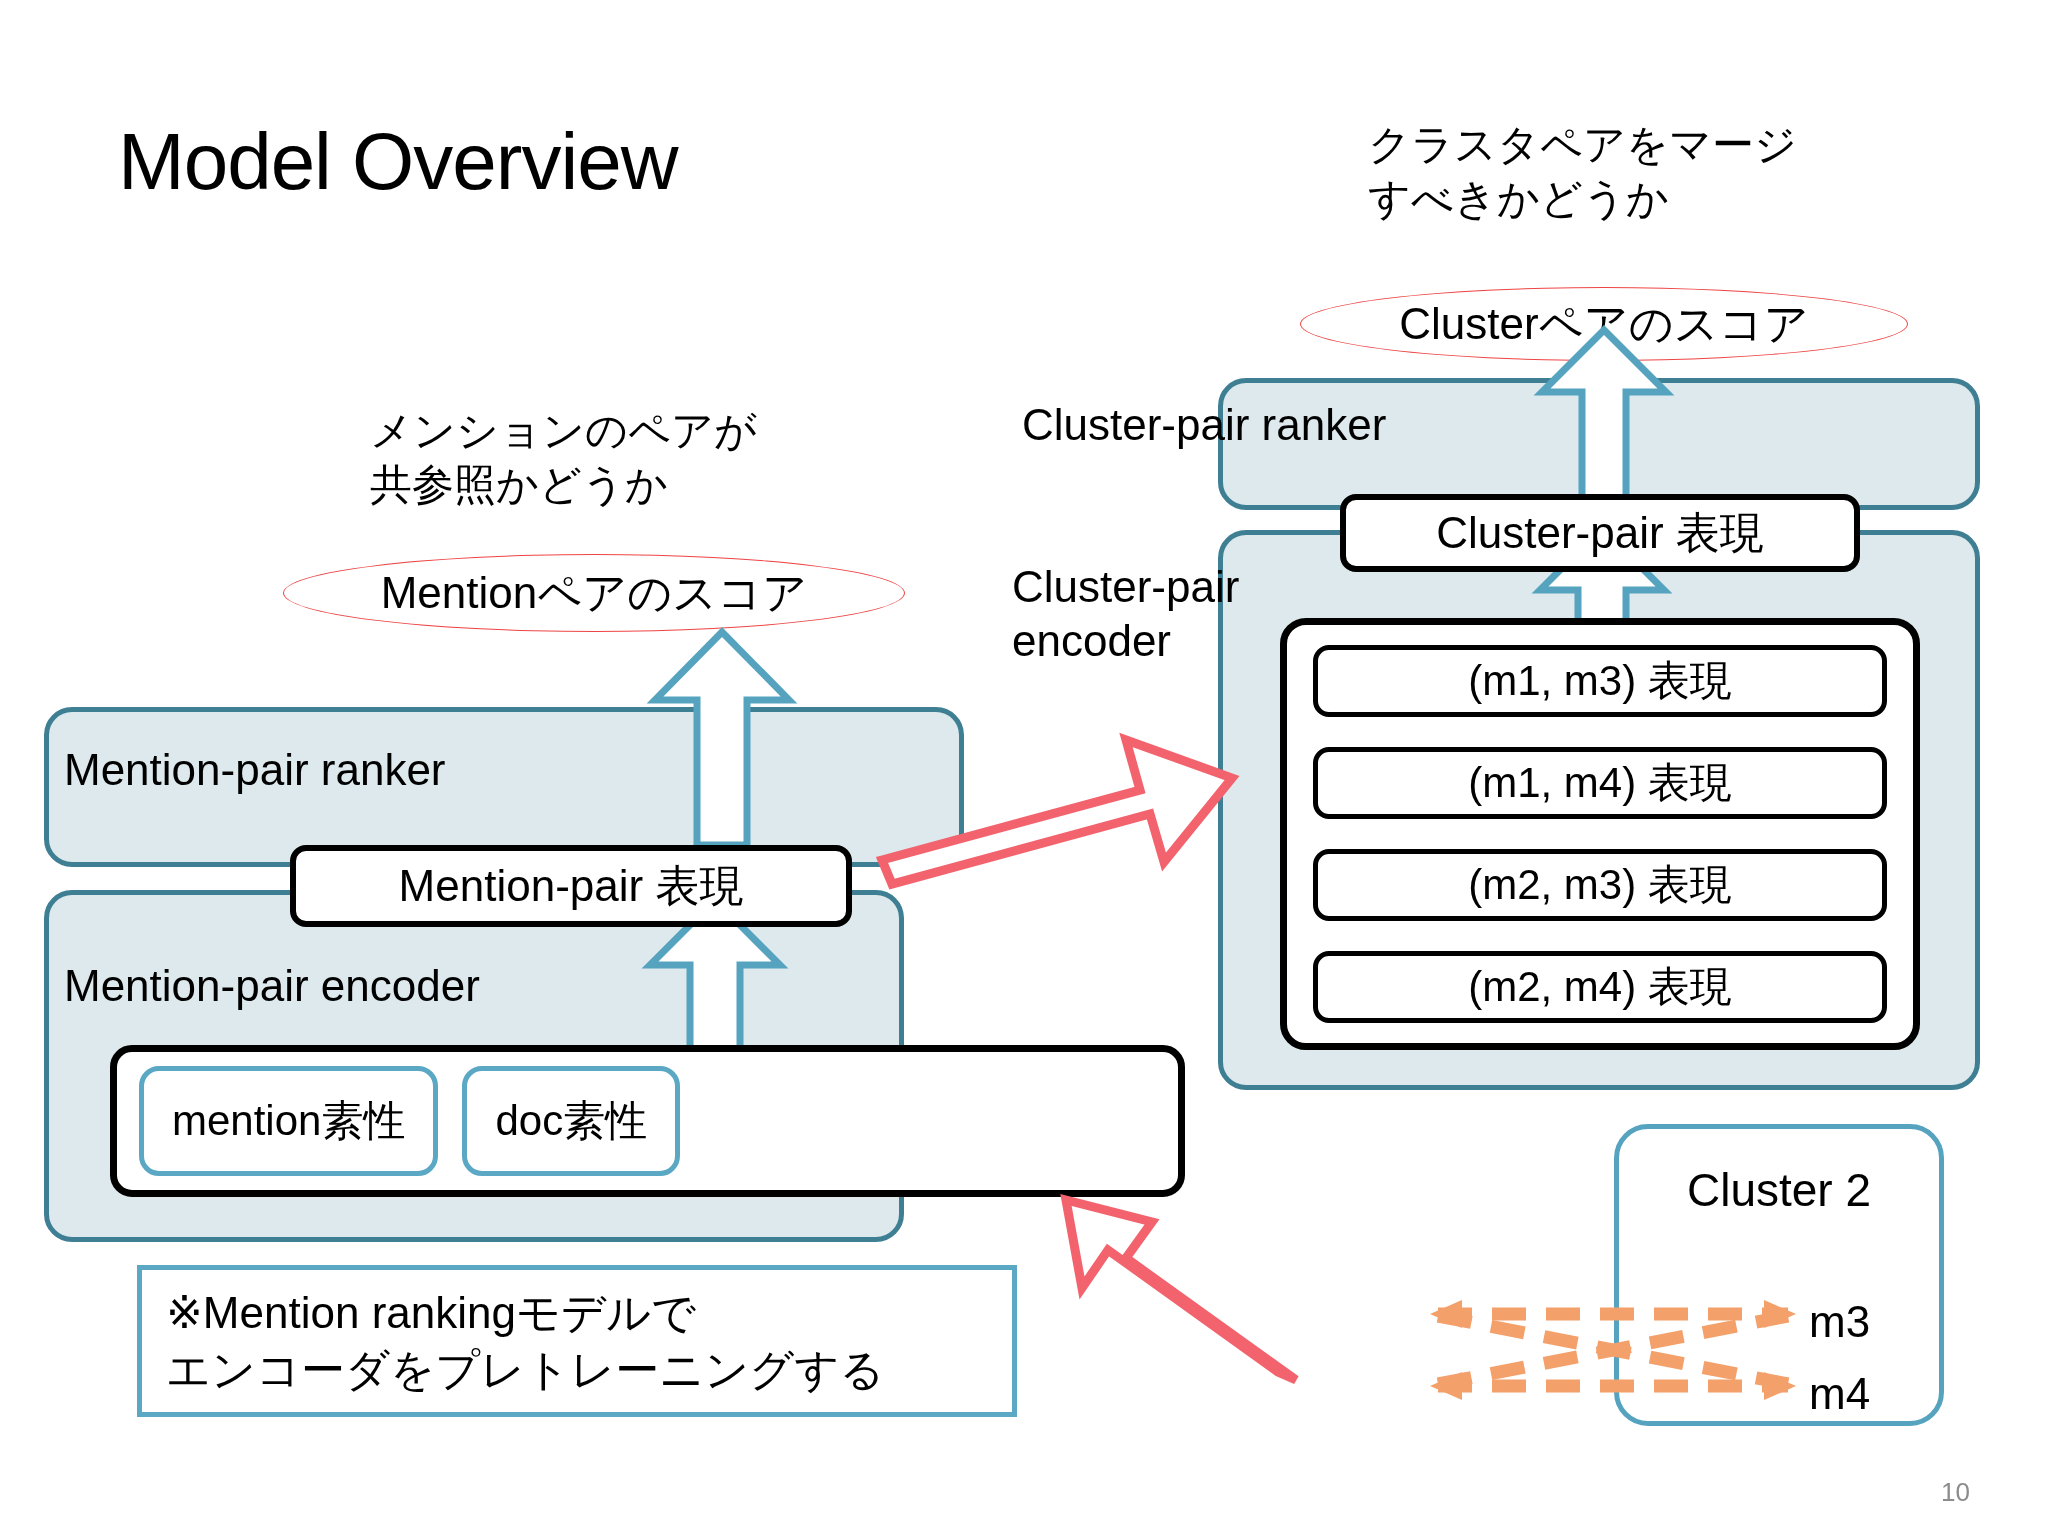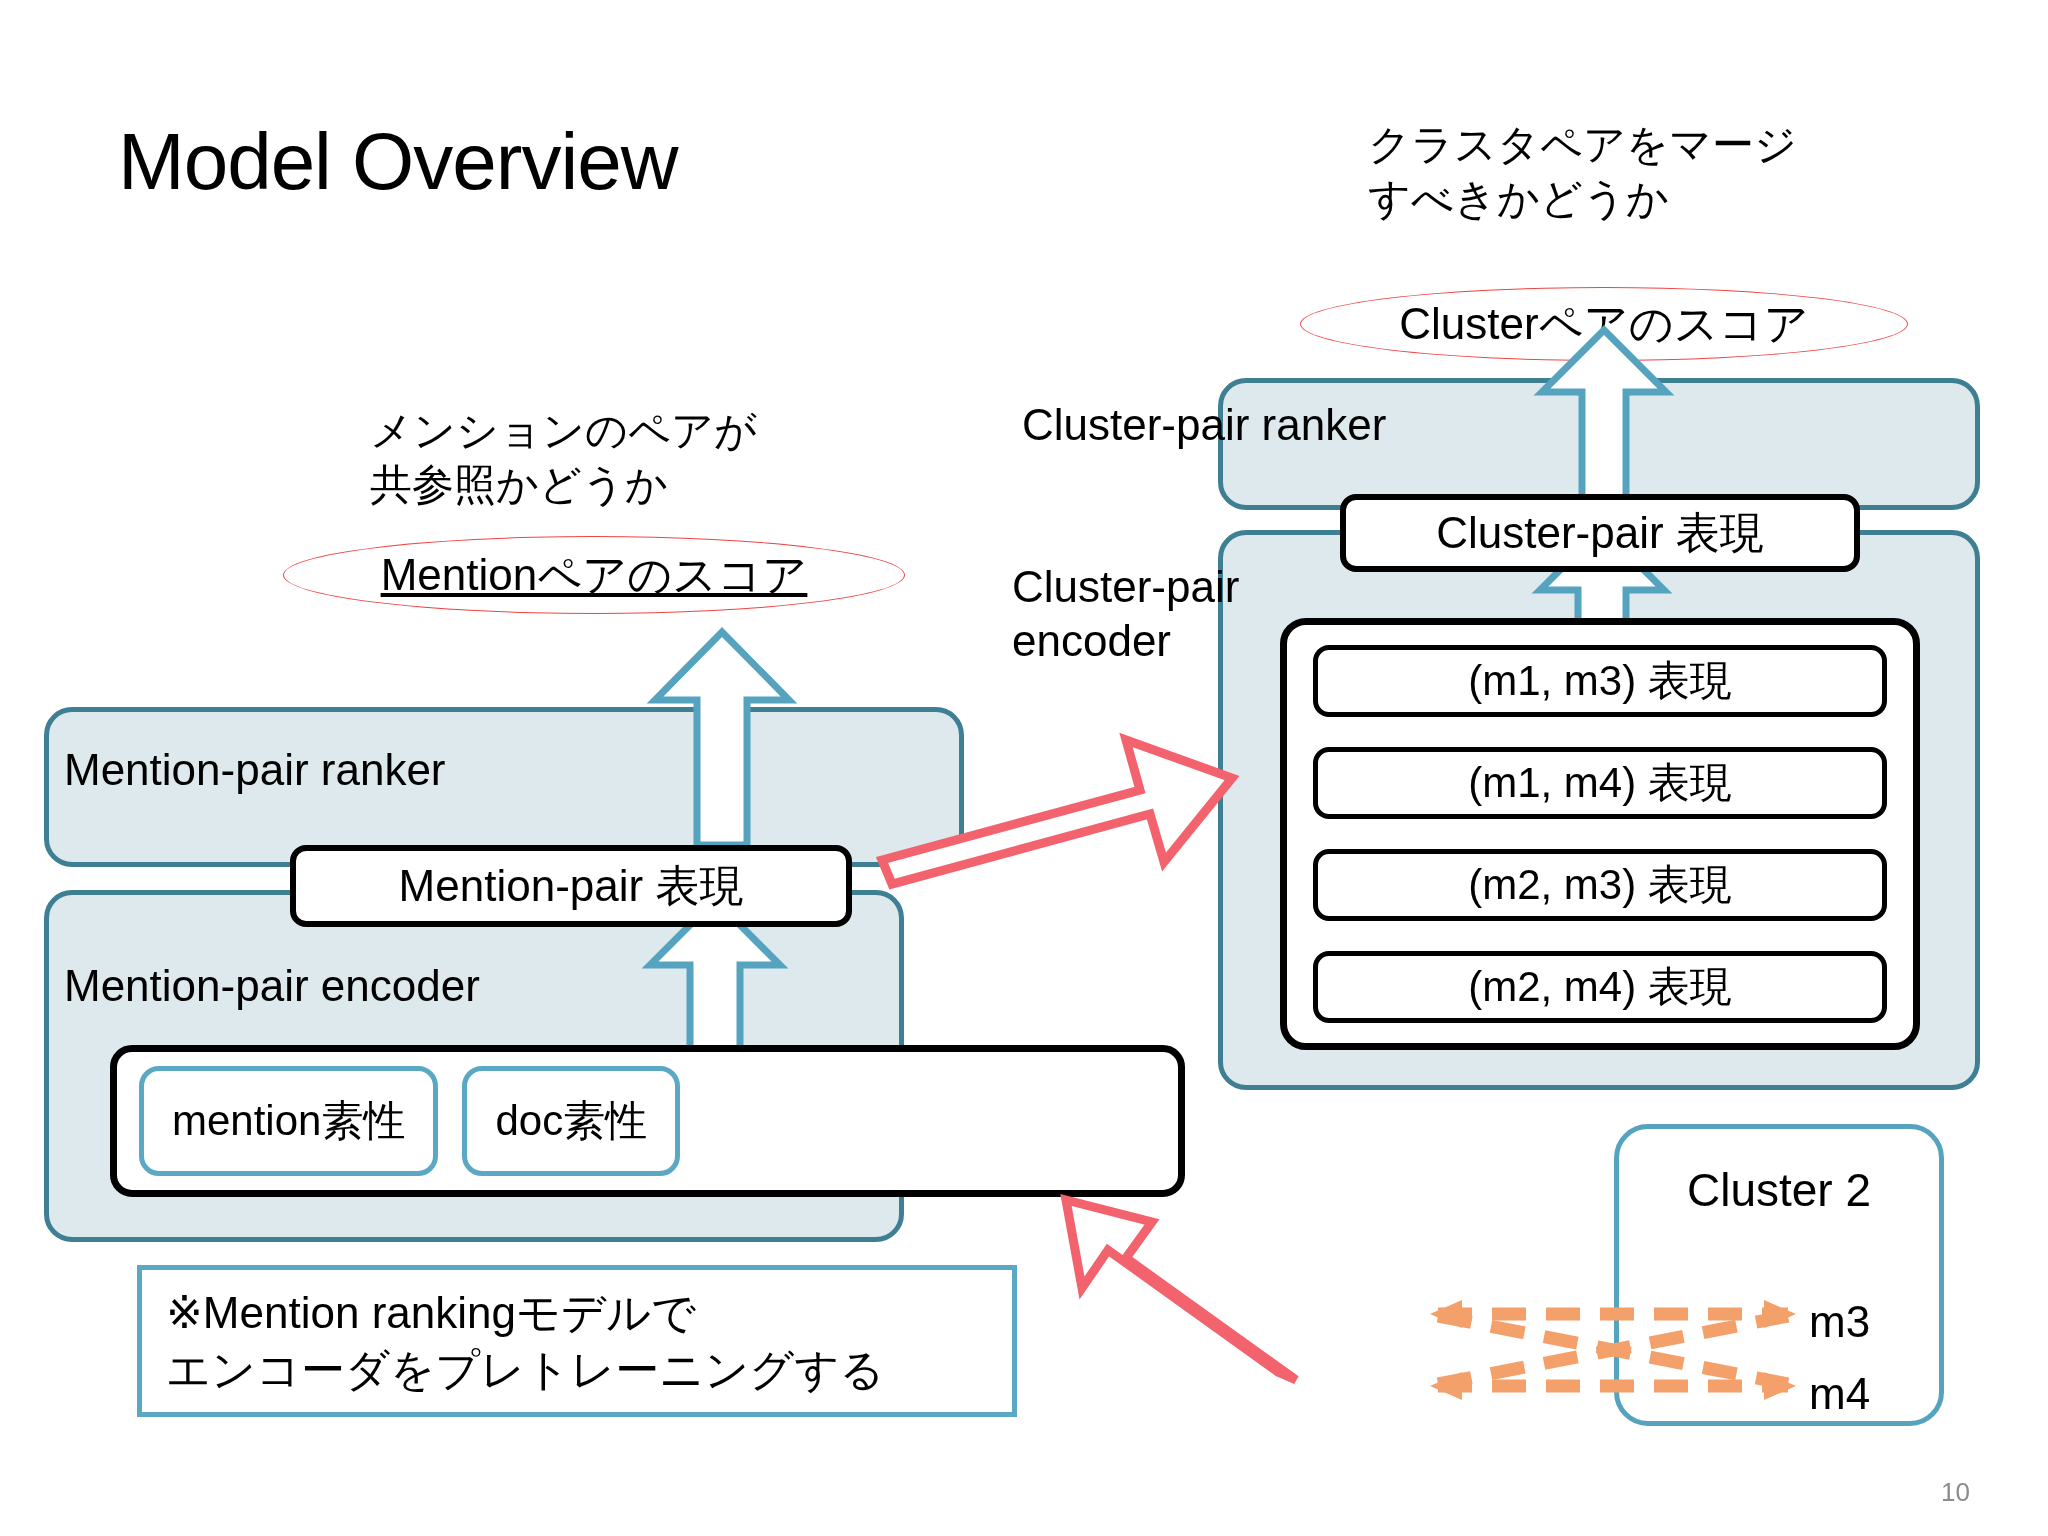--- a/index.html
+++ b/index.html
@@ -54,21 +54,21 @@
     display: flex;
     align-items: center;
     justify-content: center;
     box-sizing: border-box;
   }
   .ellipse span {
     font-size: 44px;
     color: #000;
     white-space: nowrap;
   }
-  .ellipse-mention { left: 283px;  top: 536px; width: 622px; height: 78px; text-decoration: underline; }
+  .ellipse-mention { left: 283px;  top: 554px; width: 622px; height: 78px; }
   .ellipse-cluster { left: 1300px; top: 287px; width: 608px; height: 74px; }
 
   
   .panel {
     position: absolute;
     background: #dde9ed;
     border: 5px solid #3e7f93;
     border-radius: 28px;
     box-sizing: border-box;
   }

